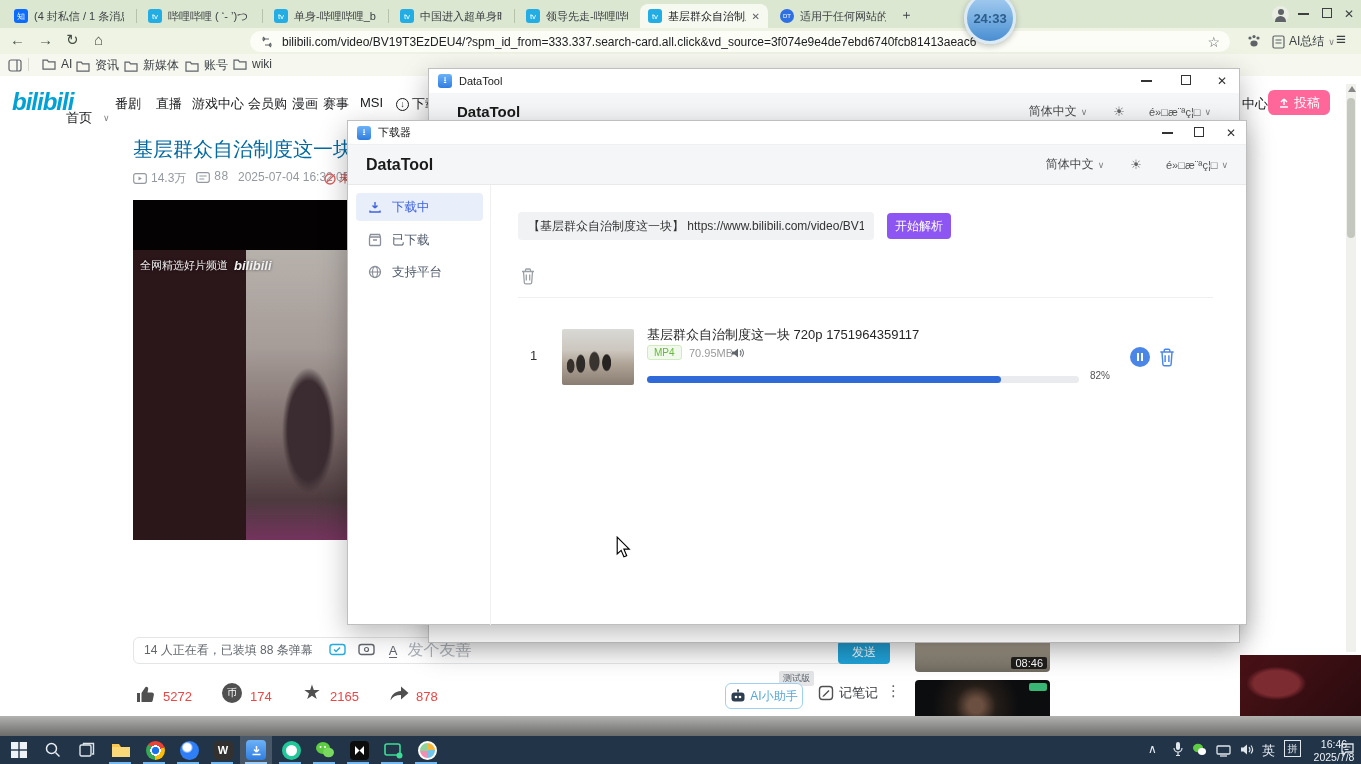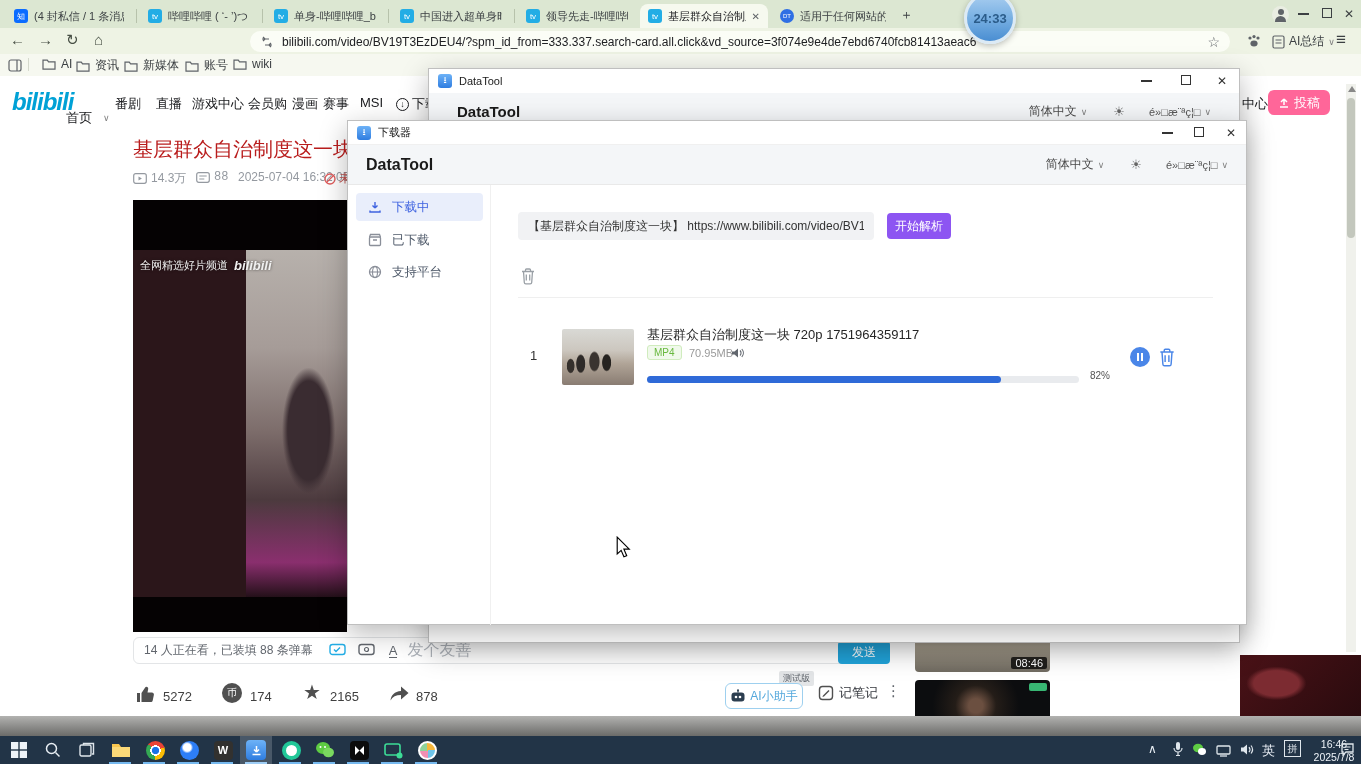--- a/index.html
+++ b/index.html
@@ -18,31 +18,31 @@
   .tabsep{top:9px;width:1px;height:14px;background:#b7c2ab;}
   #toolbar{left:0;top:28px;width:1361px;height:26px;background:#eef3e4;}
   .navbtn{font-size:15px;color:#474f44;top:31px;cursor:default;}
   #urlpill{left:250px;top:31px;width:980px;height:21px;background:#fbfdf6;border-radius:11px;display:flex;align-items:center;padding:0 10px;gap:8px;}
   #urltext{font-size:12px;color:#202124;}
   #bookmarks{left:0;top:54px;width:1361px;height:22px;background:#f6f8f0;}
   .bm{display:flex;align-items:center;gap:5px;font-size:12px;color:#3c4043;top:57px;}
   
   .bnav{font-size:13px;color:#18191c;top:95px;}
   #uploadbtn{left:1268px;top:90px;width:62px;height:25px;background:#ff6699;border-radius:6px;color:#fff;font-size:13px;display:flex;align-items:center;justify-content:center;gap:4px;}
-  #vtitle{left:133px;top:136px;font-size:20px;color:#b91c1c;font-weight:500;}
+  #vtitle{left:133px;top:136px;font-size:20px;color:#0369a1;font-weight:500;}
   .stat{font-size:12px;color:#9499a0;top:170px;}
-  #player{left:133px;top:200px;width:214px;height:432px;background:#17090d;overflow:hidden;}
+  #player{left:133px;top:200px;width:214px;height:340px;background:#17090d;overflow:hidden;}
   #vstrip{left:113px;top:50px;width:101px;height:347px;background:
     radial-gradient(ellipse 38px 90px at 62% 52%, #3a2c31 0 55%, rgba(58,44,49,0) 70%),
     linear-gradient(180deg,#b7b1ac 0%,#a69c98 28%,#7d6d6b 52%,#4c3a3e 72%,#8a2f6e 90%,#241019 100%);}
   #wm{left:7px;top:58px;color:#f1f1f1;font-size:11px;display:flex;gap:6px;align-items:center;text-shadow:0 0 3px rgba(0,0,0,.6);}
   #wmlogo{font-weight:bold;font-size:13px;font-style:italic;}
   #danmubar{left:133px;top:637px;width:757px;height:27px;background:#fff;border:1px solid #e3e5e7;border-radius:6px;display:flex;align-items:center;}
   #sendbtn{left:838px;top:641px;width:52px;height:23px;background:#21a3d9;border-radius:4px;color:#fff;font-size:12px;display:flex;align-items:center;justify-content:center;}
-  .actnum{font-size:13px;color:#404040;top:689px;}
+  .actnum{font-size:13px;color:#ef4444;top:689px;}
   #aipill{left:725px;top:683px;width:78px;height:26px;border:1px solid #9ed0ef;border-radius:6px;background:#fff;display:flex;align-items:center;justify-content:center;gap:4px;font-size:12px;color:#54a8dc;}
   #aibadge{left:779px;top:671px;background:#e3e5e7;color:#61666d;font-size:9px;padding:1px 4px;border-radius:2px;}
   .card-title{left:1057px;top:684px;width:182px;font-size:13px;color:#18191c;line-height:16px;}
   
   #sbar{left:1346px;top:84px;width:10px;height:568px;background:#f0f1ec;}
   #sthumb{left:1347px;top:98px;width:8px;height:140px;background:#c3c7bd;border-radius:4px;}
   
   .win{background:#fff;border:1px solid #bfbfbf;box-shadow:0 8px 26px rgba(0,0,0,.28);}
   .wtitle{font-size:11px;color:#1a1a1a;}
   .wctl{font-size:12px;color:#333;width:30px;text-align:center;}

